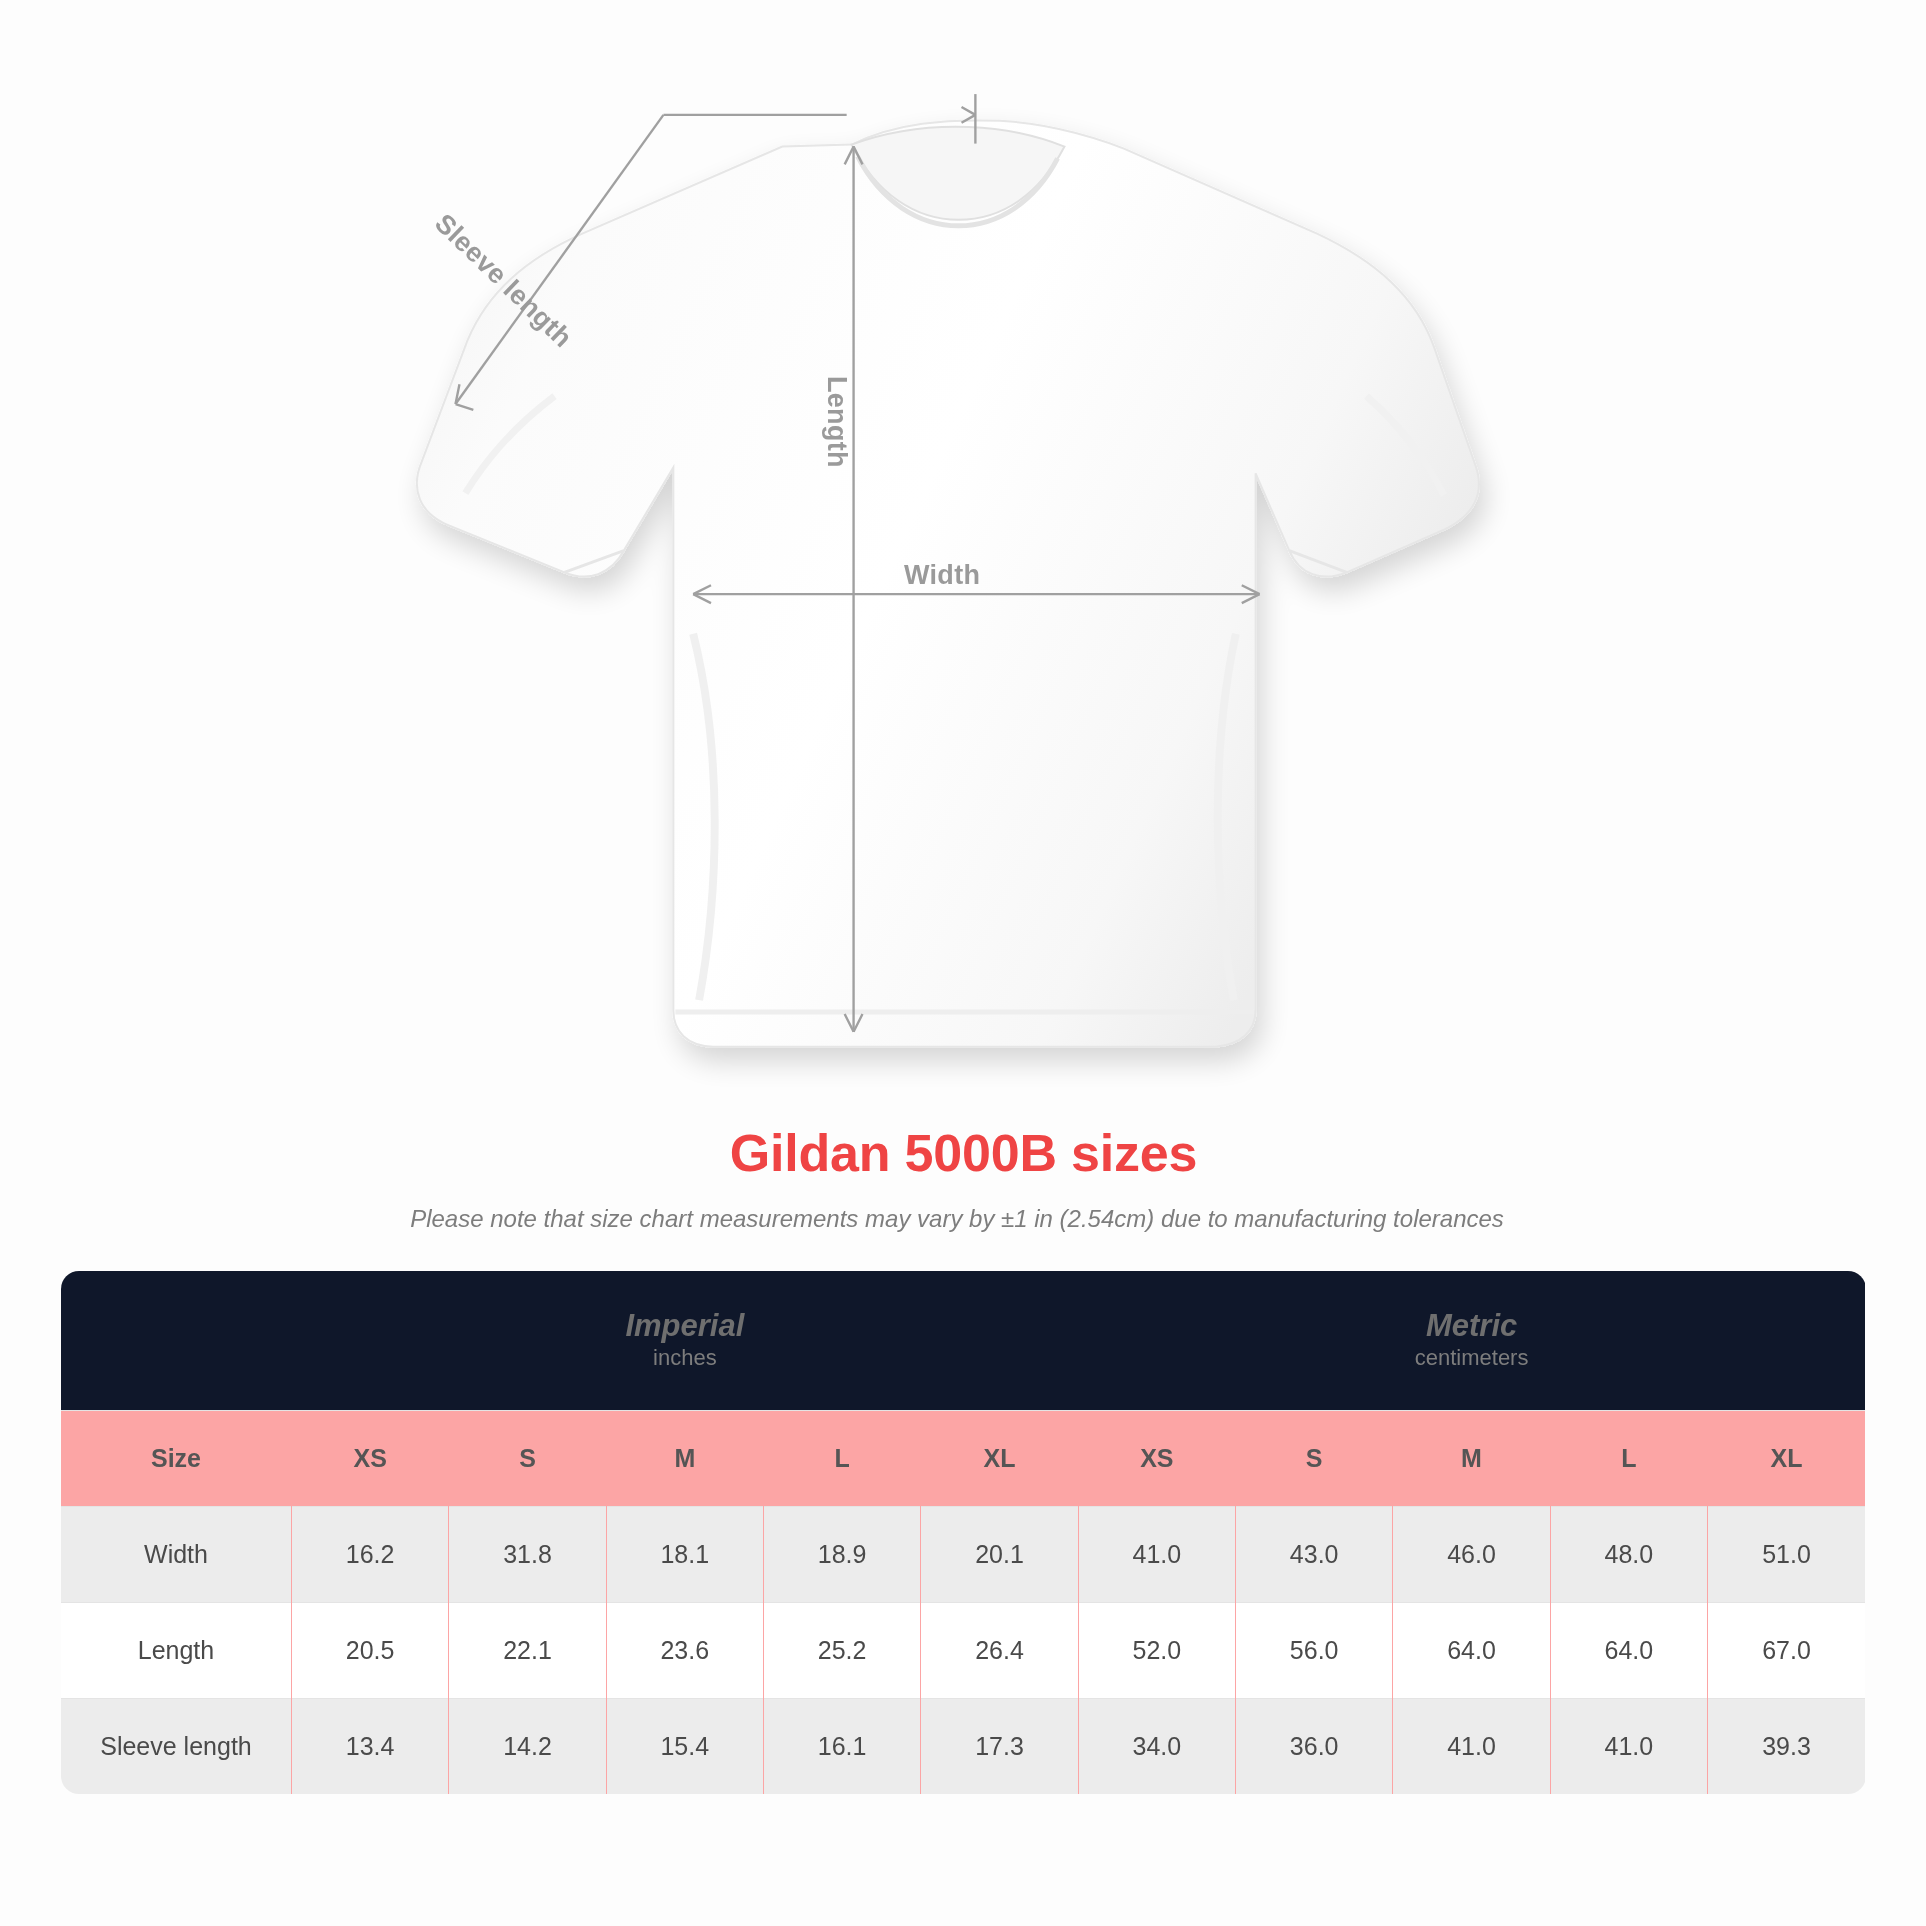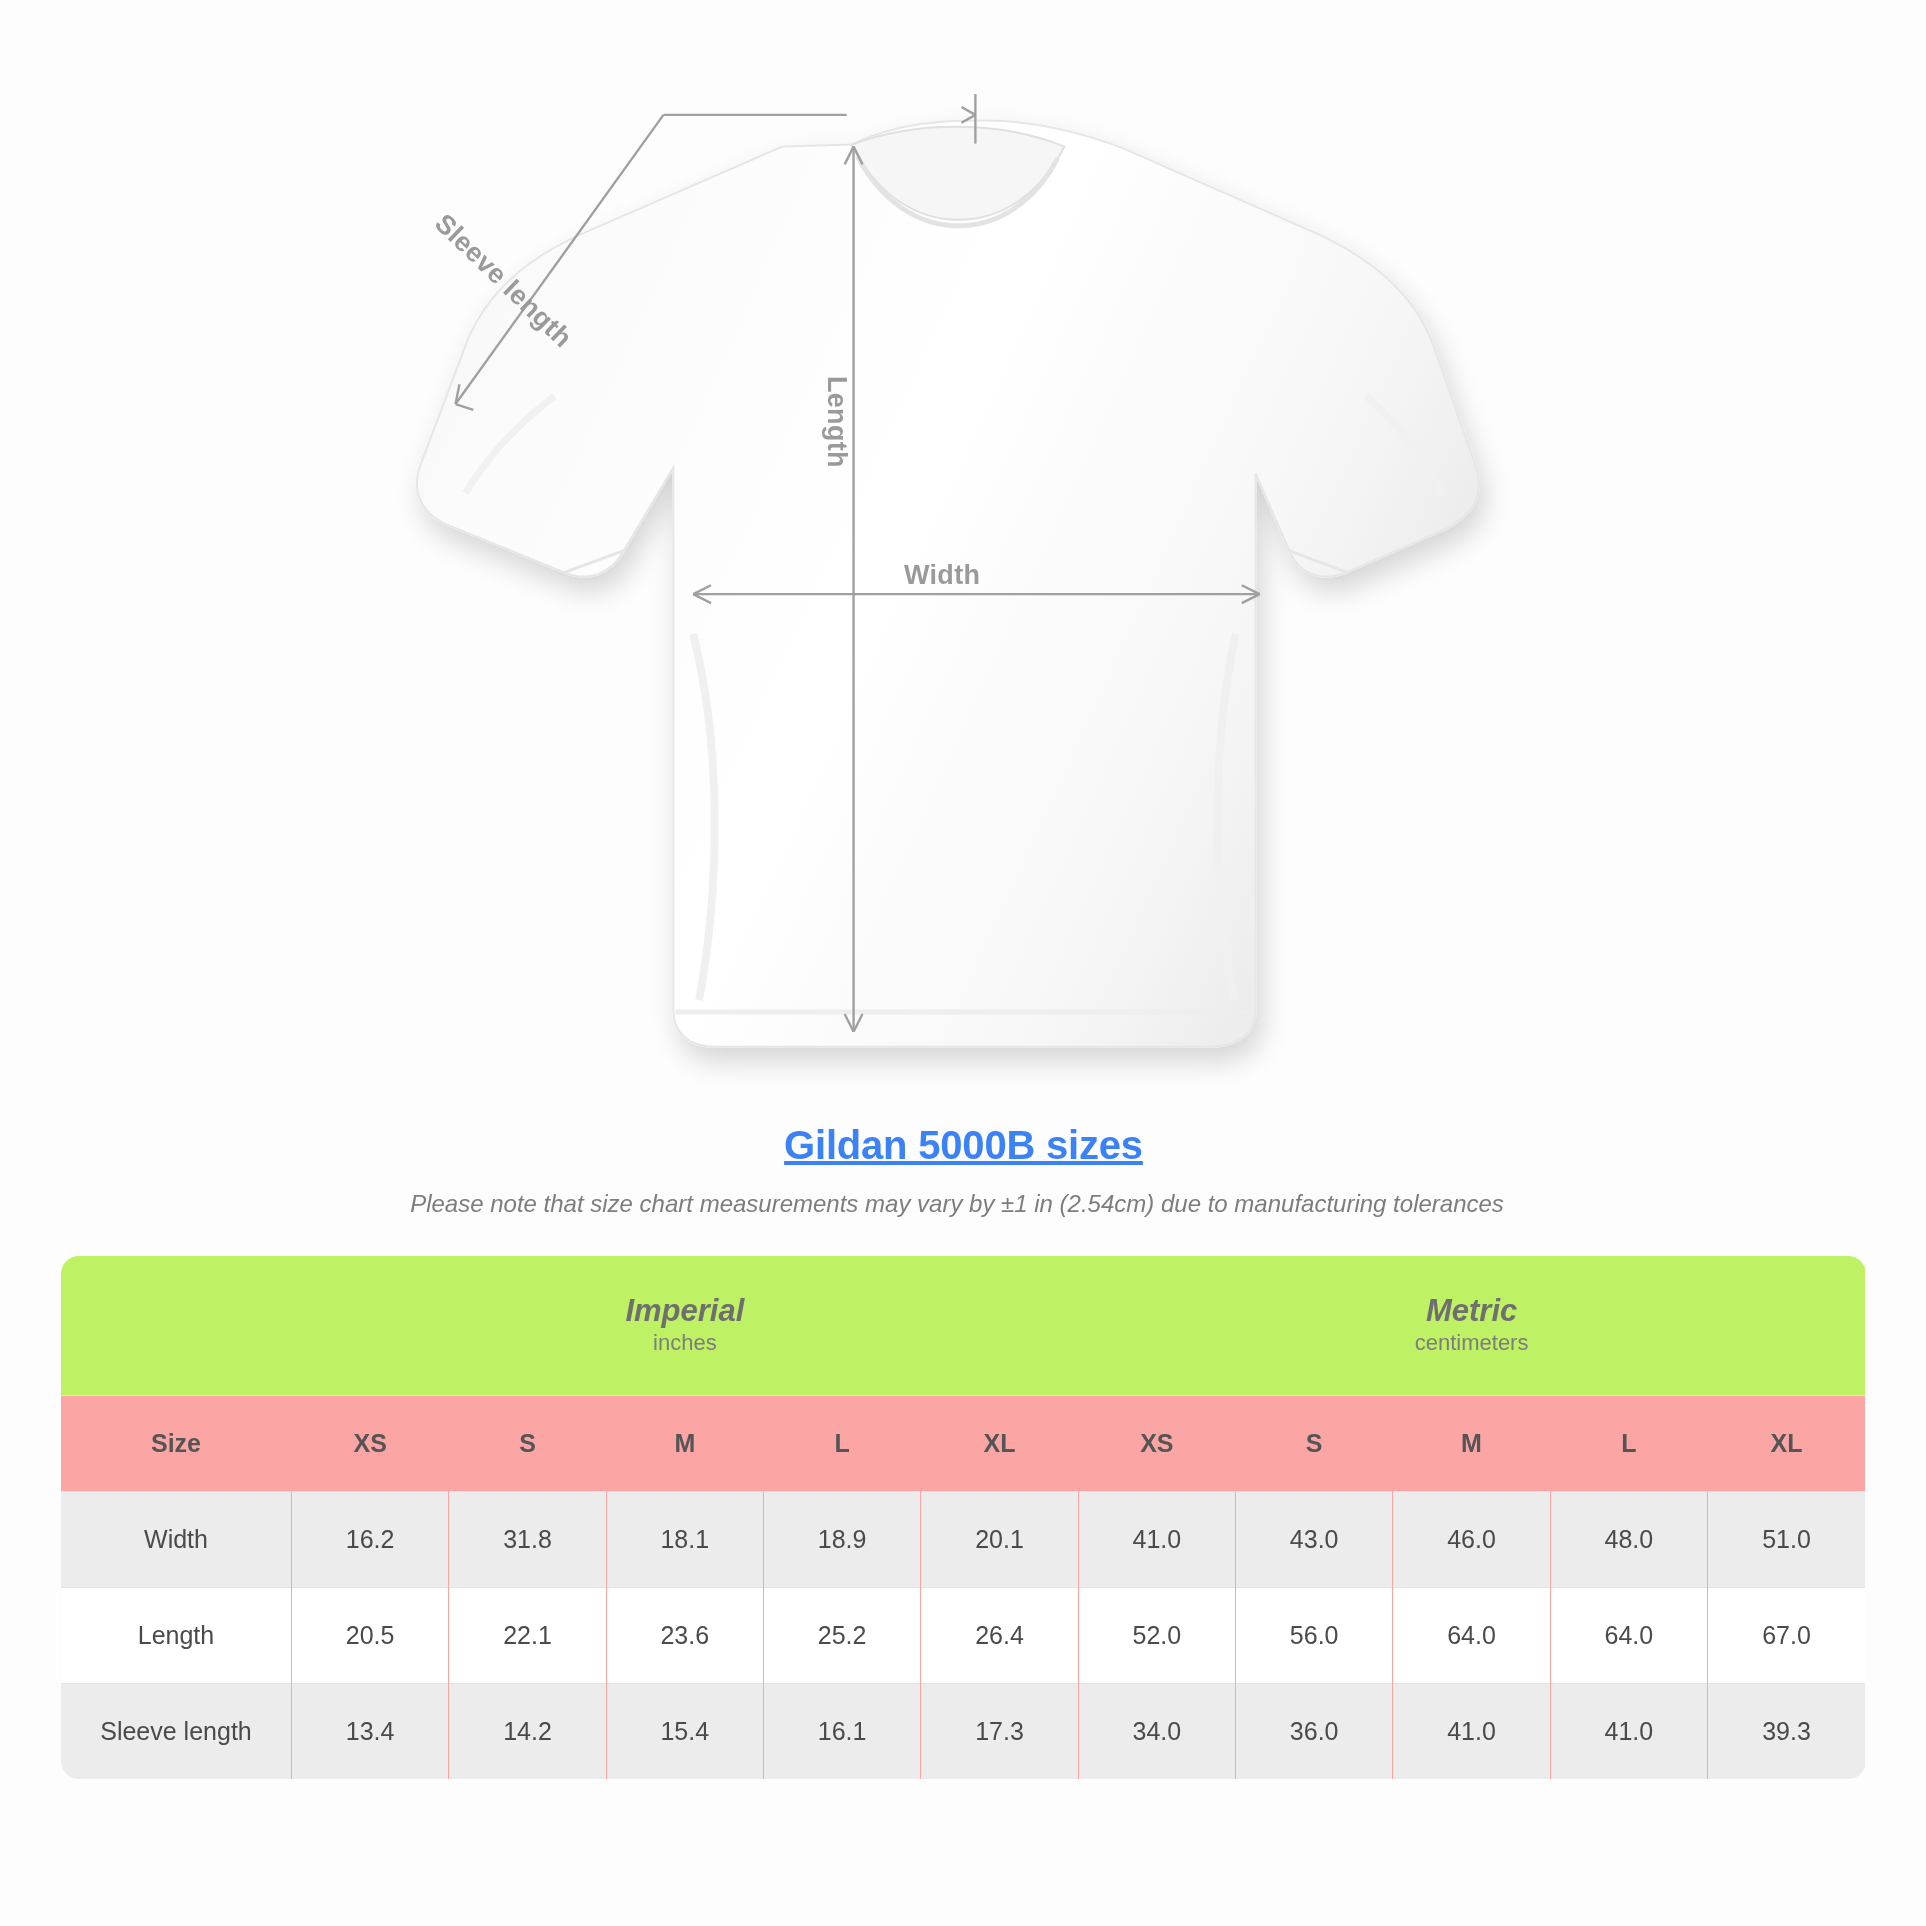--- a/index.html
+++ b/index.html
@@ -59,26 +59,25 @@
     transform: rotate(44deg);
     transform-origin: left top;
   }
 
   
   .title-block {
     text-align: center;
     margin-top: 4px;
   }
   .chart-title {
-    font-size: 40px;
-    font-weight: bold;
-    color: #3b82f6;
+    font-size: 52px;
+    font-weight: bold;
+    color: #ef4444;
     margin: 0;
     letter-spacing: -0.2px;
-    text-decoration: underline;
   }
   .chart-note {
     font-size: 24px;
     font-style: italic;
     color: #7d7d7d;
     margin: 22px 13px 0 0;
   }
 
   
   .table-wrap {
@@ -97,21 +96,21 @@
     color: #4a4a4a;
     font-weight: normal;
     padding: 0;
     height: 87px;
     border: none;
   }
   col.col-label { width: 230px; }
   col.col-cell  { width: 157px; }
 
   tr.unit-row td {
-    background: #bef264;
+    background: #0f172a;
     height: 139px;
   }
   .unit-name {
     font-size: 31px;
     font-style: italic;
     font-weight: bold;
     color: #6f6f6f;
     line-height: 1.12;
   }
   .unit-sub {

